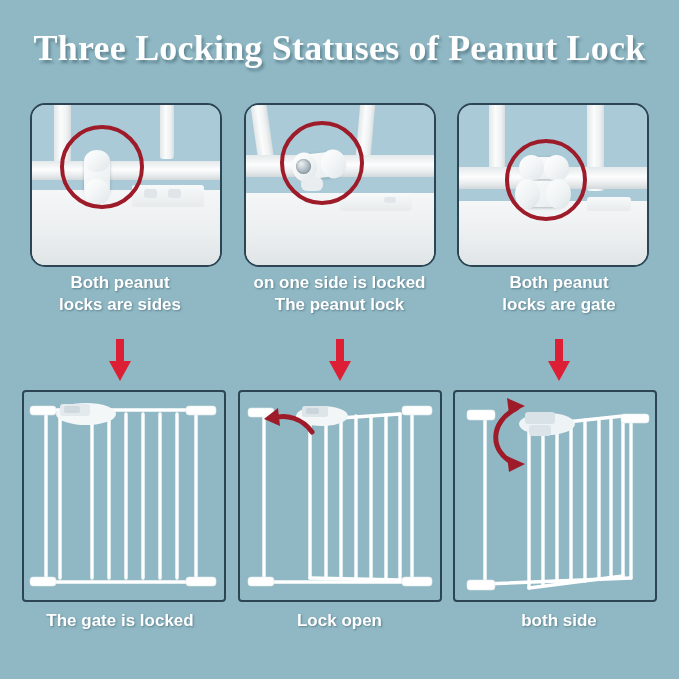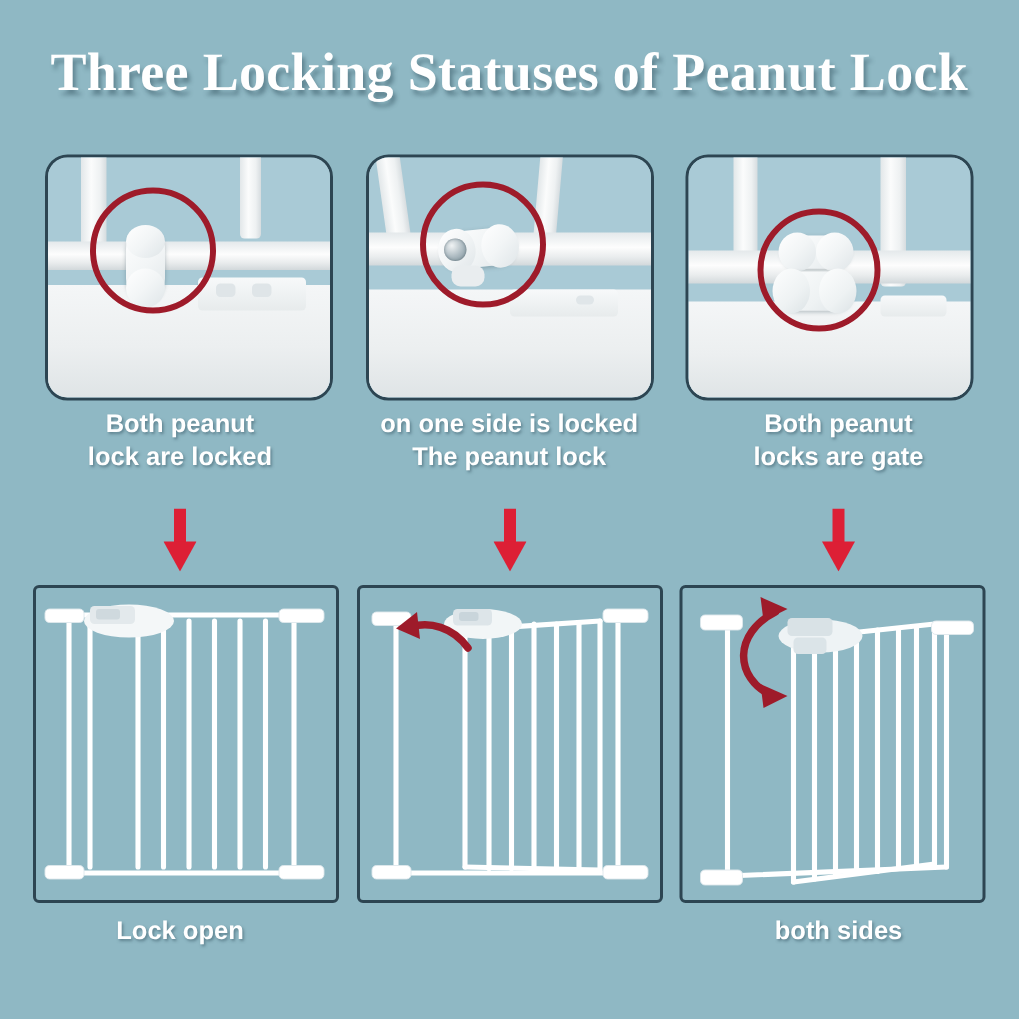--- a/index.html
+++ b/index.html
@@ -254,21 +254,21 @@
         <div class="peanut peanut-h" style="left:62px; top:52px; width:46px; height:22px;"></div>
         <div class="peanut peanut-h" style="left:58px; top:76px; width:52px; height:26px; background:linear-gradient(135deg,#fdfefe 0%,#eef2f3 60%,#dbe2e5 100%);"></div>
         <div class="red-circle" style="left:46px; top:34px; width:82px; height:82px;"></div>
       </div>
     </div>
   </div>
 
   <div class="row-captions">
     <div class="caption">
       <div>Both peanut</div>
-      <div>lock are locked</div>
+      <div>locks are sides</div>
     </div>
     <div class="caption">
       <div>on one side is locked</div>
       <div>The peanut lock</div>
     </div>
     <div class="caption">
       <div>Both peanut</div>
       <div>locks are gate</div>
     </div>
   </div>
@@ -408,20 +408,24 @@
           <path d="M62 16 C 34 30, 34 60, 60 72" stroke="#9e1b2a" stroke-width="5" fill="none" stroke-linecap="round"></path>
           <polygon points="52,6 70,14 54,22" fill="#9e1b2a"></polygon>
           <polygon points="52,64 70,72 54,80" fill="#9e1b2a"></polygon>
         </g>
       </svg>
     </div>
   </div>
 
   <div class="row-captions2">
     <div class="caption">
+      <div>The gate is locked</div>
+      <div></div>
+    </div>
+    <div class="caption">
       <div>Lock open</div>
     </div>
     <div class="caption">
-      <div>both sides</div>
+      <div>both side</div>
     </div>
   </div>
 
 </div>
 
 </body></html>

